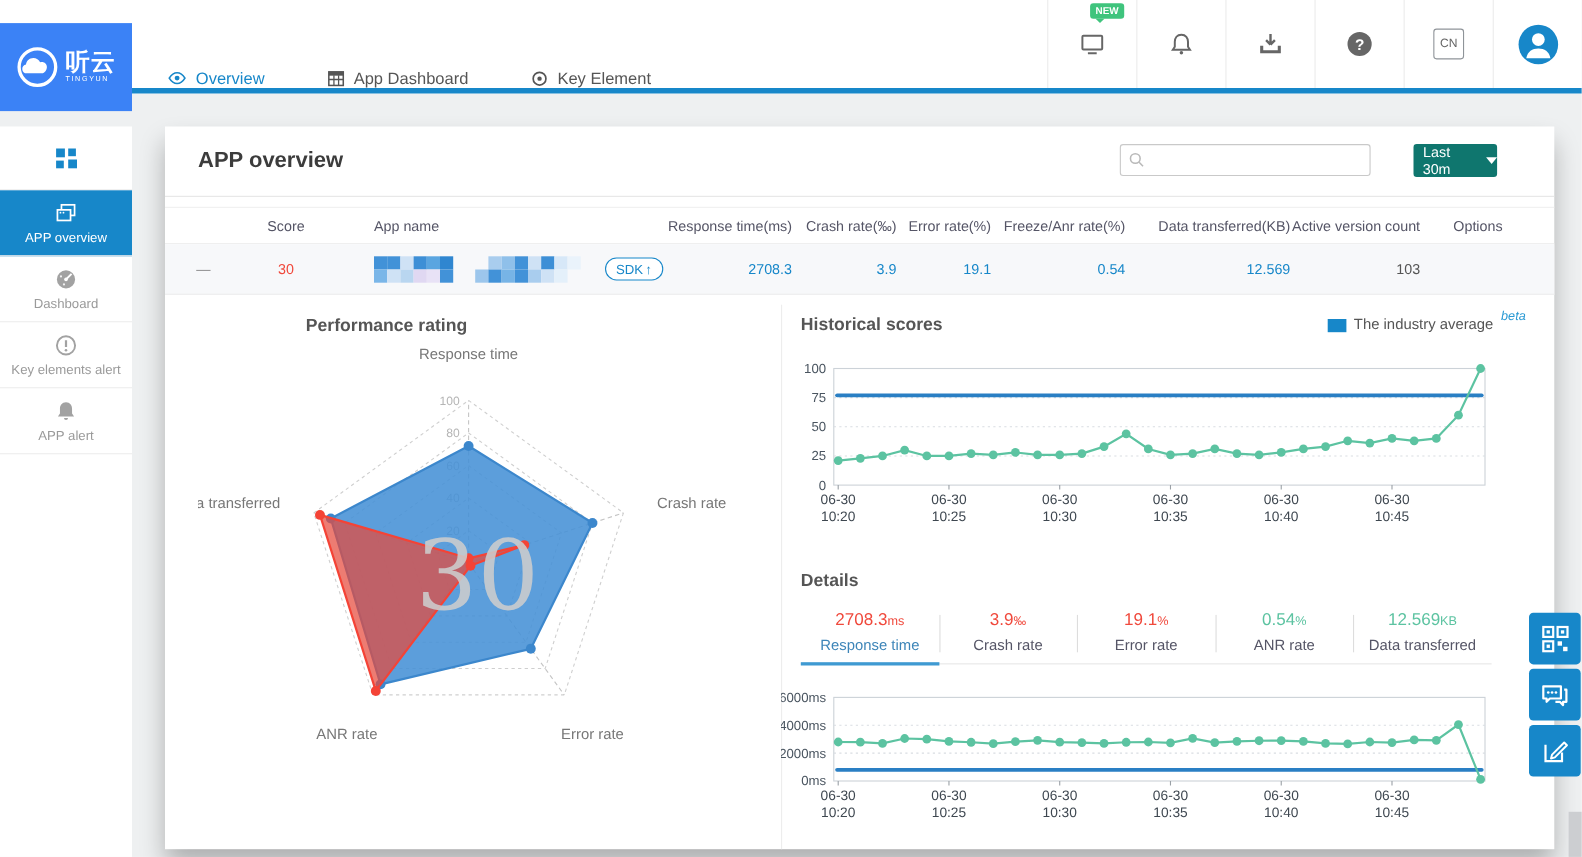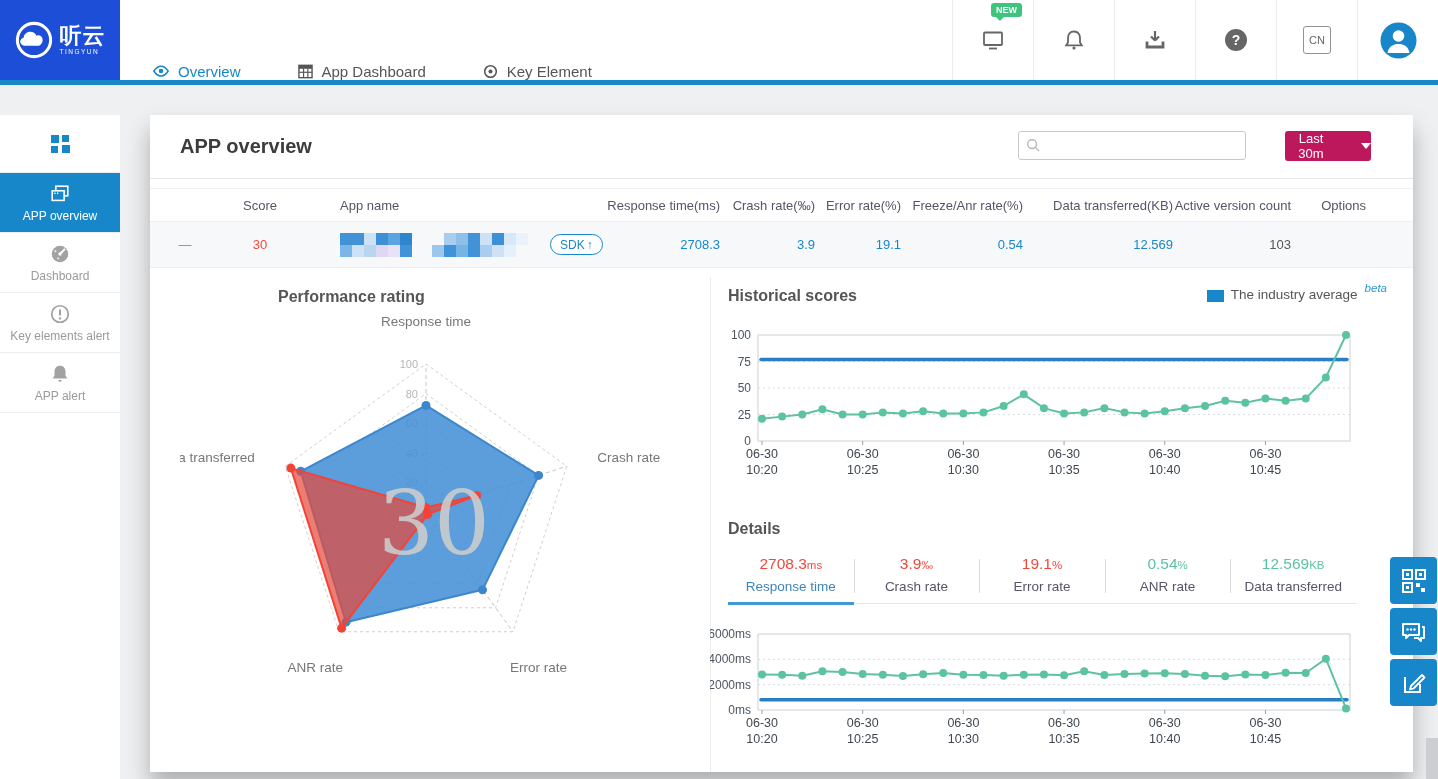--- a/index.html
+++ b/index.html
@@ -2,21 +2,21 @@
 <html><head>
 <meta charset="utf-8">
 <style>
   * { margin:0; padding:0; box-sizing:border-box; }
   html,body { width:1438px; height:779px; overflow:hidden; }
   body { font-family:"Liberation Sans", sans-serif; background:#eef0f1; position:relative; color:#555; }
 
   
   .topnav { position:absolute; top:0; left:0; width:1438px; height:85px; background:#fff;
             border-bottom:5px solid #1787c9; display:flex; z-index:20; }
-  .logo { width:120px; height:80px; background:#1d4ed8; display:flex; align-items:center; justify-content:center; gap:7px; cursor:pointer; }
+  .logo { width:120px; height:80px; background:#3b82f6; display:flex; align-items:center; justify-content:center; gap:7px; cursor:pointer;margin-top:21px; }
   .logo-text { color:#fff; text-align:left; line-height:1; }
   .logo-cn { font-size:22px; font-weight:bold; letter-spacing:1px; }
   .logo-sub { font-size:6.5px; letter-spacing:1.5px; margin-top:2px; }
   .app-menu { width:157px; height:80px; display:flex; align-items:center; justify-content:center; gap:30px;
               color:#1787c9; font-size:17px; border-right:1px solid #e9e9e9; cursor:pointer; }
   .caret { width:0; height:0; border-left:6px solid transparent; border-right:6px solid transparent; border-top:8px solid #1787c9; }
   .nav-items { display:flex; align-items:flex-end; gap:56px; margin-left:32px; height:80px; }
   .nav-item { display:flex; align-items:center; gap:8px; font-size:15px; color:#555; cursor:pointer; }
   .nav-item svg { color:#555; }
   .nav-item.active, .nav-item.active svg { color:#1787c9; }
@@ -42,21 +42,21 @@
   .side-item.active .win-front { fill:#1787c9; }
 
   
   .card { position:absolute; left:150px; top:115px; width:1263px; height:657px; background:#fff;
           box-shadow:0 14px 22px rgba(0,0,0,0.28); z-index:5; }
   .card-header { height:64px; border-bottom:1px solid #e6e6e6; position:relative; }
   .page-title { position:absolute; left:30px; top:20px; font-size:20px; color:#3c3c3c; }
   .search-box { position:absolute; left:868px; top:16px; width:228px; height:29px; border:1px solid #c9c9c9;
                 border-radius:3px; display:flex; align-items:center; padding:0 7px; gap:5px; background:#fff; }
   .search-box input { border:none; outline:none; flex:1; font-size:13px; color:#555; font-family:"Liberation Sans",sans-serif; }
-  .time-btn { position:absolute; left:1135px; top:16px; width:86px; height:30px; background:#be185d; color:#fff;
+  .time-btn { position:absolute; left:1135px; top:16px; width:76px; height:30px; background:#0f766e; color:#fff;
               border:none; border-radius:3px; font-size:13px; display:flex; align-items:center; justify-content:center;
               gap:24px; cursor:pointer; font-family:"Liberation Sans",sans-serif; }
   .caret-w { width:0; height:0; border-left:5px solid transparent; border-right:5px solid transparent; border-top:6px solid #fff; }
 
   
   .app-table { margin-top:9px; }
   .t-head { display:flex; height:34px; align-items:center; font-size:13px; color:#556; border-top:1px solid #f0f0f0;
             border-bottom:1px solid #eee; }
   .t-row { display:flex; height:46px; align-items:center; font-size:13px; background:#f7f8fa; border-bottom:1px solid #ededed; }
   .tc { flex:none; }

